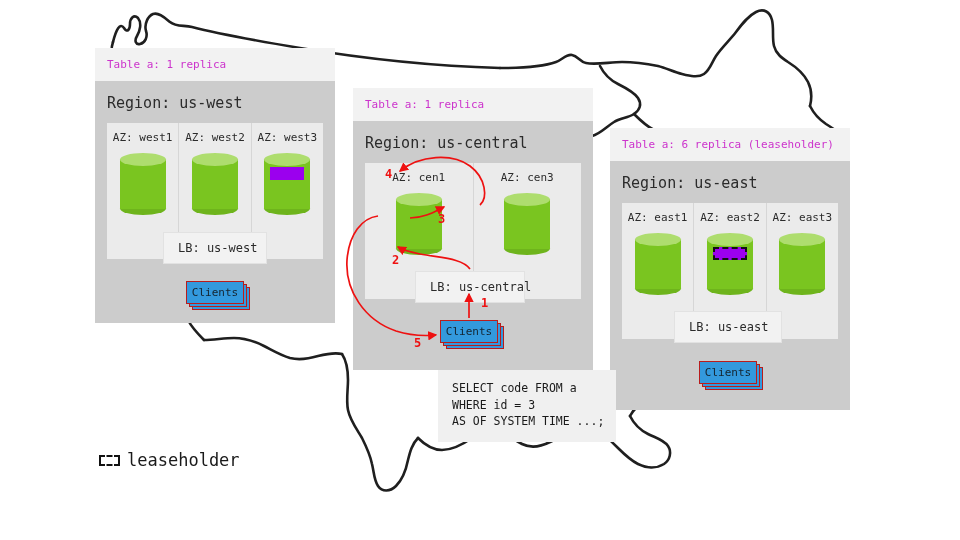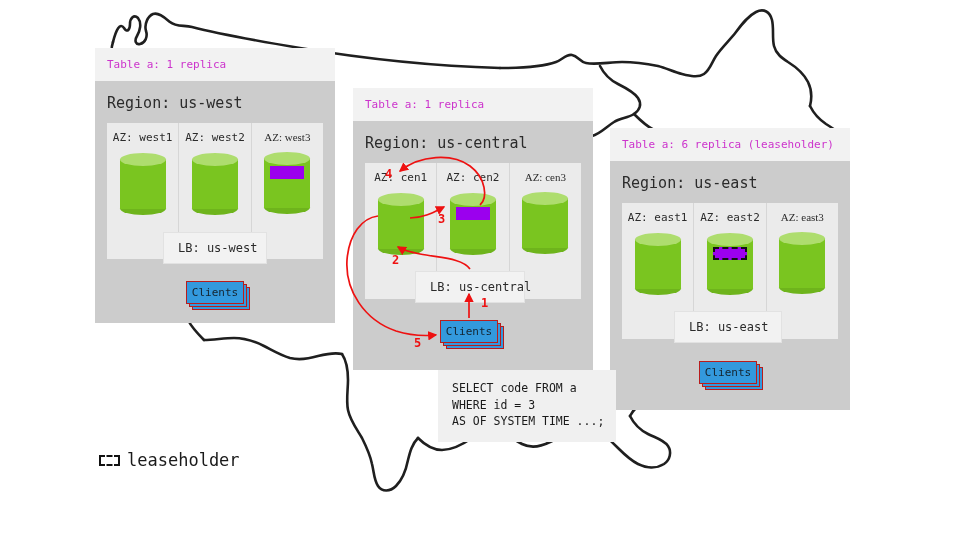--- a/index.html
+++ b/index.html
@@ -52,21 +52,21 @@
   }
   .az-cell {
     flex: 1 1 0;
     background: #ebebeb;
     border-right: 1px solid #d6d6d6;
     padding: 8px 0 12px 0;
     display: flex;
     flex-direction: column;
     align-items: center;
   }
-  .az-cell:last-child { border-right: none; font-family: Liberation Serif, serif; }
+  .az-cell:last-child { border-right: none; }
   .az-label {
     font-size: 11px;
     color: #2b2b2b;
     margin-bottom: 9px;
     white-space: nowrap;
   }
 
   
   .cyl {
     position: relative;
@@ -356,29 +356,20 @@
     <div class="az-strip" style="height:136px;">
       <div class="az-cell">
         <div class="az-label">AZ: cen1</div>
         <div class="cyl">
           <div class="bottom"></div>
           <div class="body"></div>
           <div class="top"></div>
         </div>
       </div>
       <div class="az-cell">
-        <div class="az-label">AZ: cen2</div>
-        <div class="cyl">
-          <div class="bottom"></div>
-          <div class="body"></div>
-          <div class="top"></div>
-          <div class="replica"></div>
-        </div>
-      </div>
-      <div class="az-cell">
         <div class="az-label">AZ: cen3</div>
         <div class="cyl">
           <div class="bottom"></div>
           <div class="body"></div>
           <div class="top"></div>
         </div>
       </div>
     </div>
   </div>
   <div class="lb-box" style="left:415px; top:271px; width:110px; z-index:20;">LB: us-central</div>

